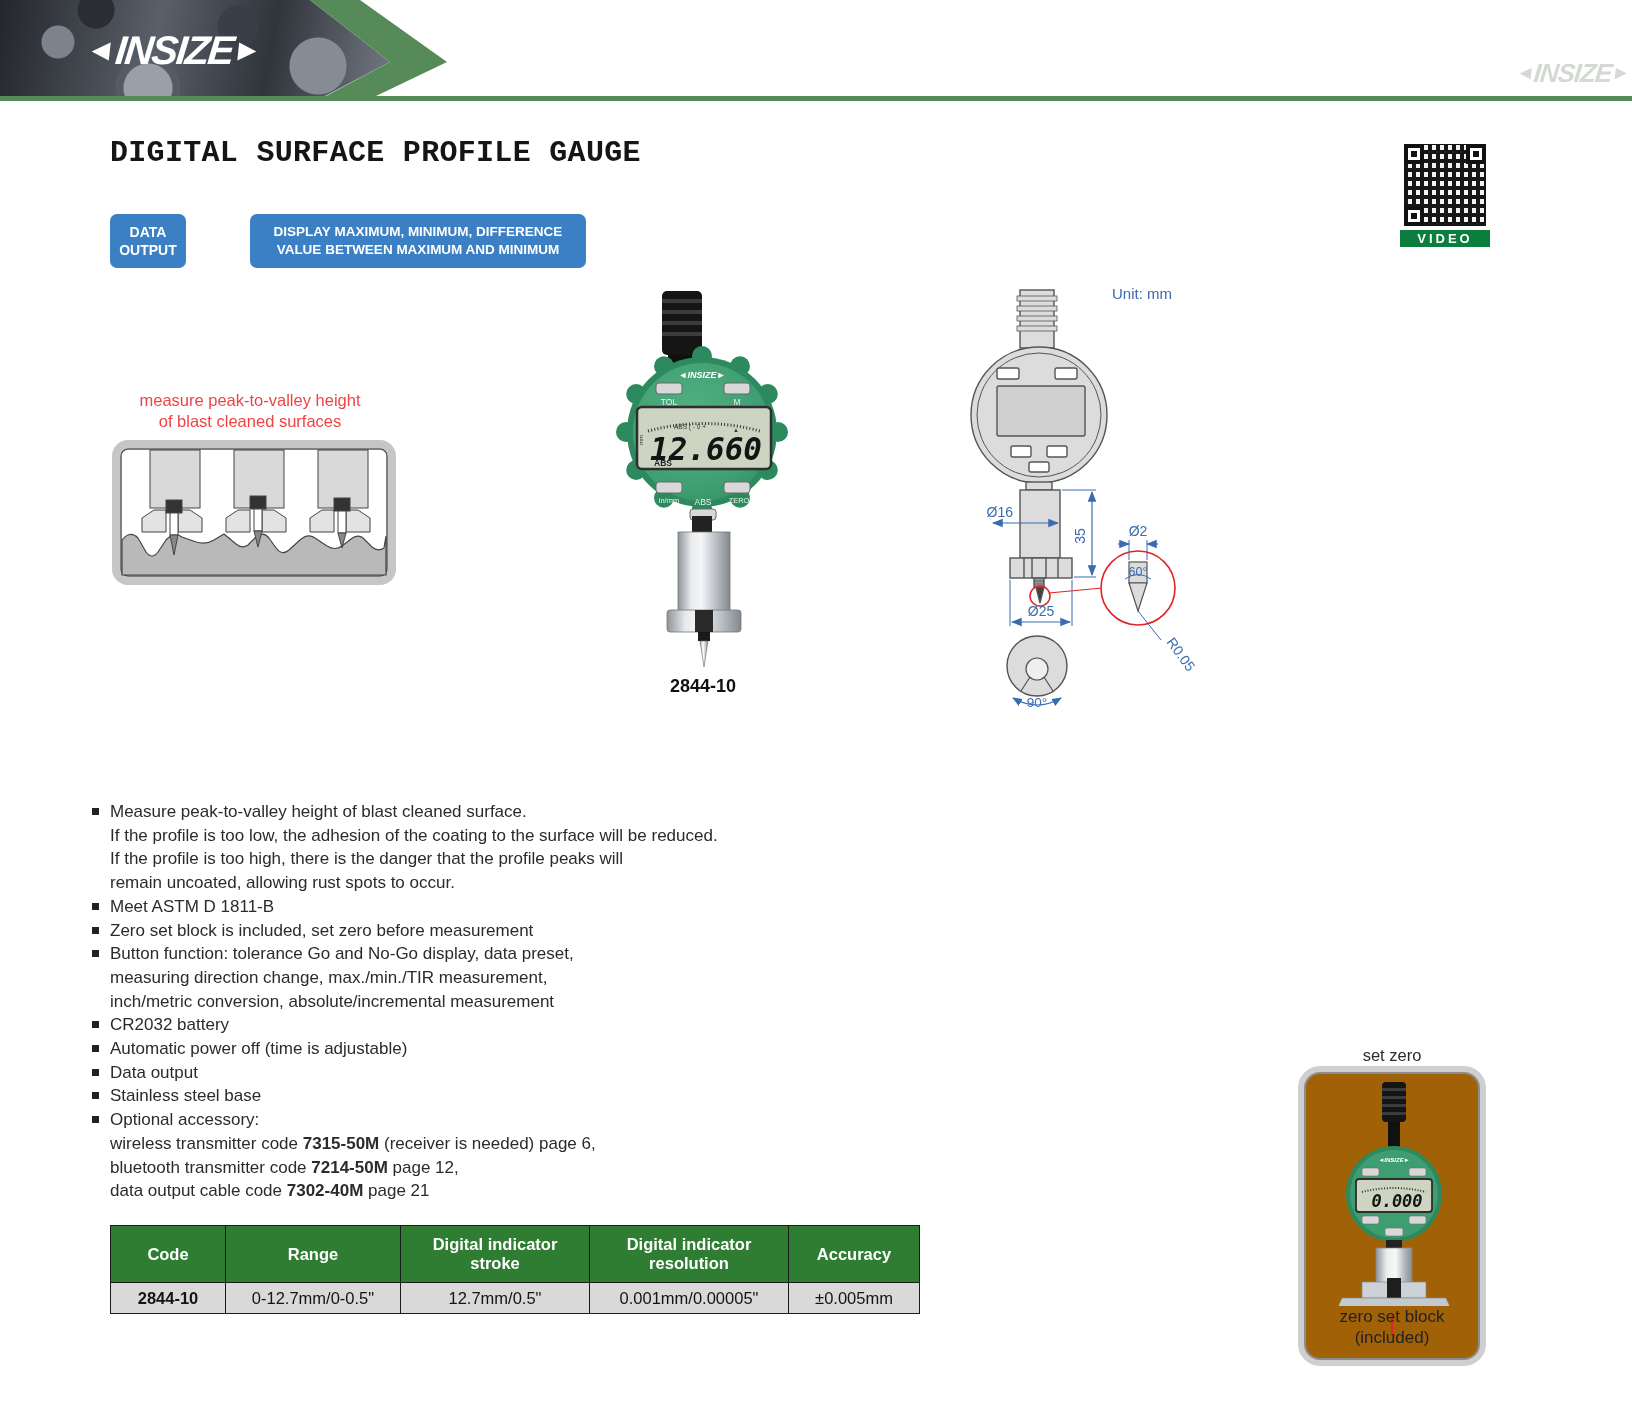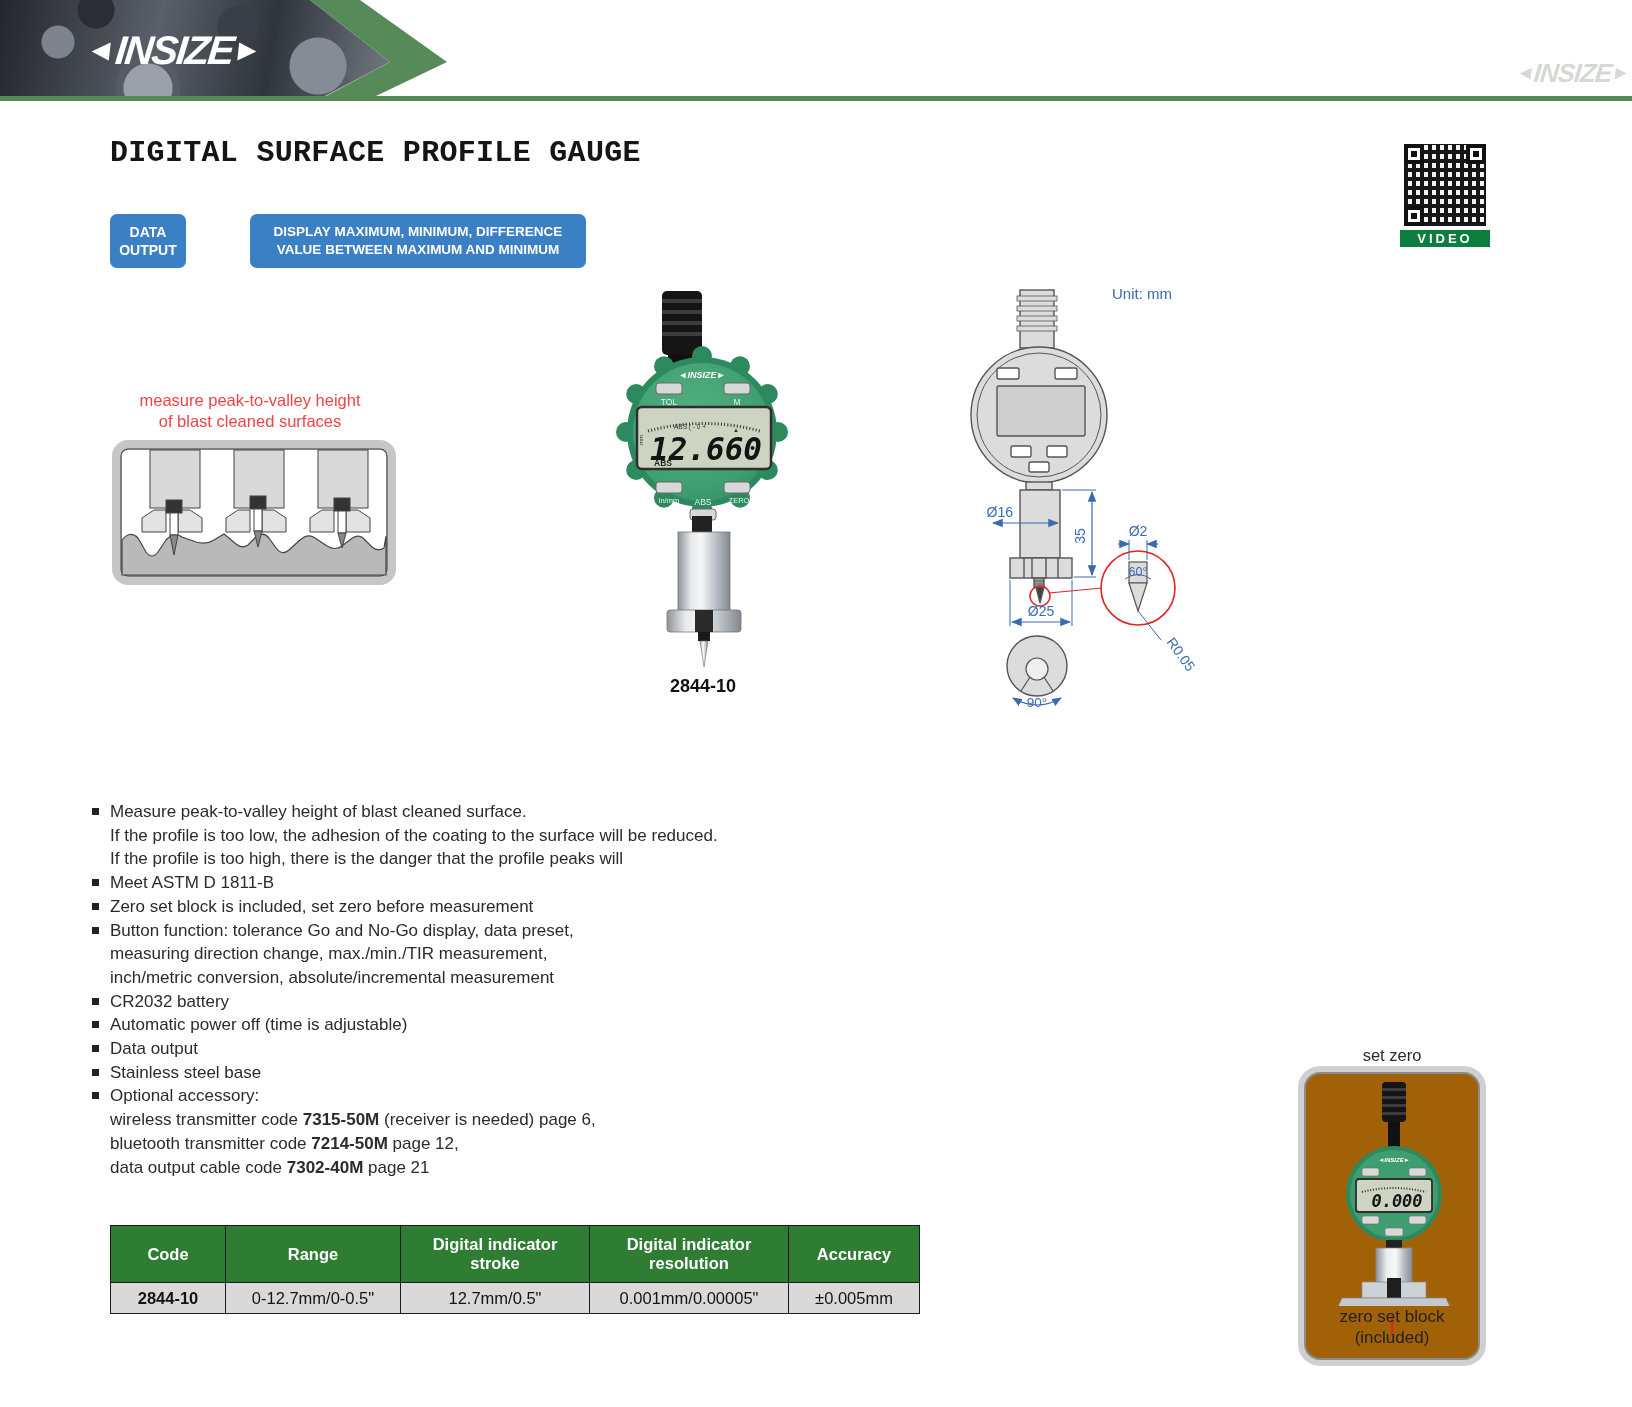--- a/index.html
+++ b/index.html
@@ -304,20 +304,21 @@
     <text x="102" y="429" text-anchor="middle" font-size="13.5" class="blue">90°</text>
   </svg>
 
   <div class="features">
     <div class="feat">
         <span class="blt"></span>
         <div class="ftxt">
       <div>Measure peak-to-valley height of blast cleaned surface.</div>
       <div>If the profile is too low, the adhesion of the coating to the surface will be reduced.</div>
       <div>If the profile is too high, there is the danger that the profile peaks will</div>
+      <div>remain uncoated, allowing rust spots to occur.</div>
     </div>
       </div>
     <div class="feat">
         <span class="blt"></span>
         <div class="ftxt">
       <div>Meet ASTM D 1811-B</div>
     </div>
       </div>
     <div class="feat">
         <span class="blt"></span>

